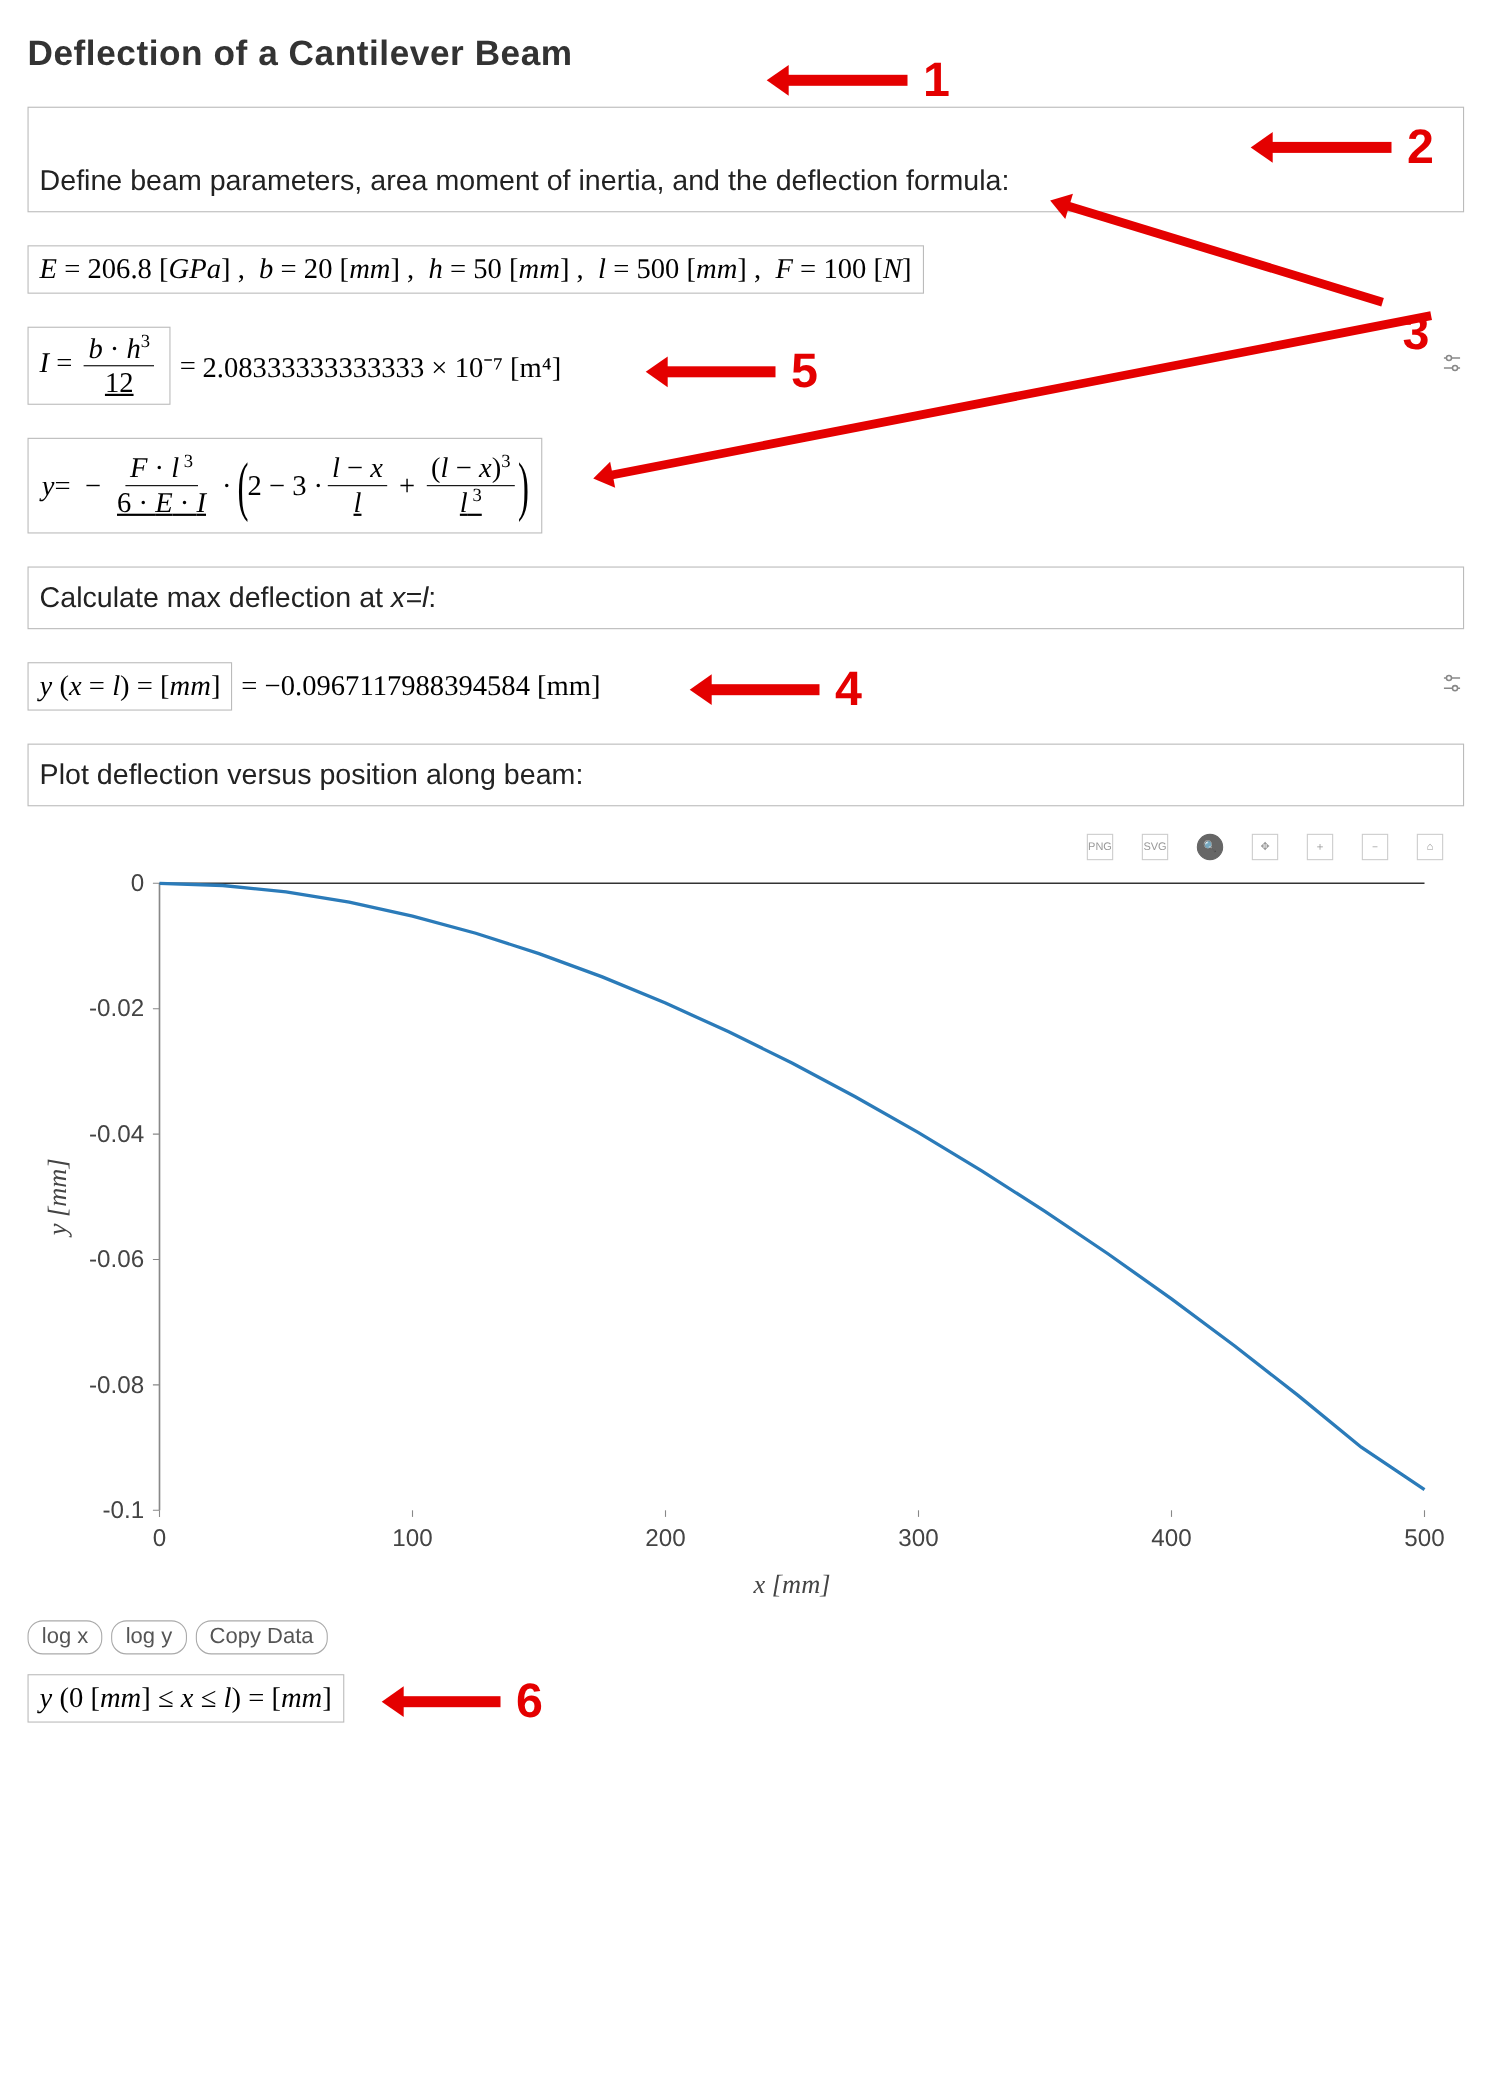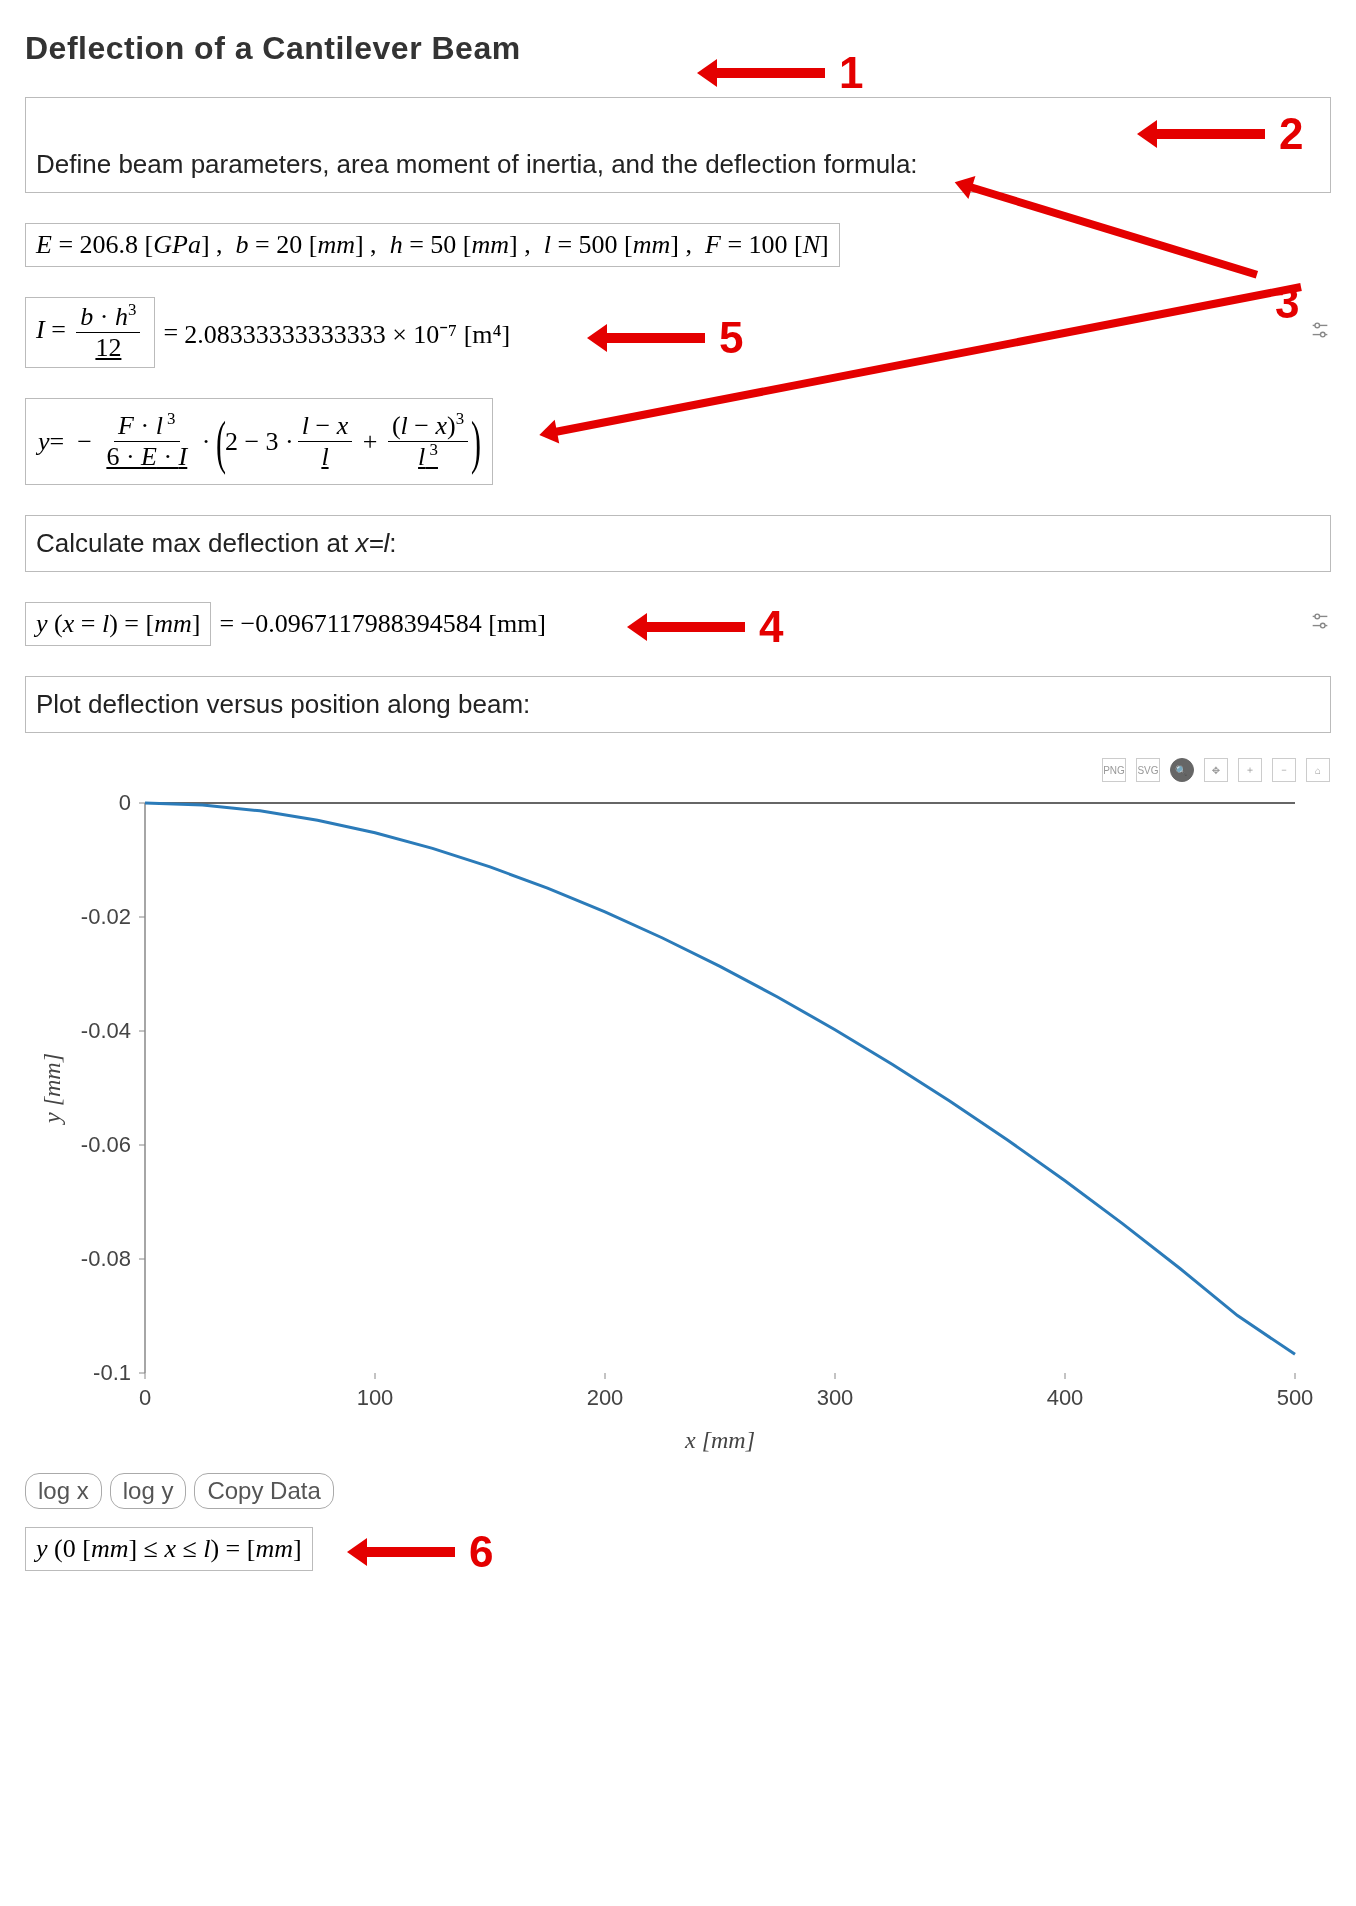--- a/index.html
+++ b/index.html
@@ -113,24 +113,24 @@
     left: -16px; top: -8px;
     border-right: 18px solid #e40000;
     border-top: 12px solid transparent;
     border-bottom: 12px solid transparent;
   }
 
   
   .chart-wrap { position: relative; margin-top: 20px; }
   .chart-toolbar {
     position: absolute;
-    right: 1px;
+    right: 19px;
     top: -5px;
     display: flex;
-    gap: 10px;
+    gap: 26px;
     color: #bbb;
     justify-content: flex-end;
   }
   .chart-toolbar .tbtn {
     width: 24px; height: 24px;
     display: flex; align-items: center; justify-content: center;
     font-size: 10px;
     border: 1px solid #ccc;
     color: #999;
     font-family: Arial, sans-serif;
@@ -145,21 +145,21 @@
     fill: #444;
   }
   .tick-label { font-family: Arial, sans-serif; font-size: 22px; fill: #444; }
 
   .chart-btns { margin: 10px 0 18px 0; display: flex; gap: 8px; }
   .chart-btns button {
     border: 1px solid #aaa;
     border-radius: 14px;
     background: #fff;
     padding: 3px 12px;
-    font-size: 24px;
+    font-size: 20px;
     color: #555;
     cursor: pointer;
     font-family: Arial, sans-serif;
   }
 
   .rel { position: relative; }
 </style>
 </head>
 <body>
 

